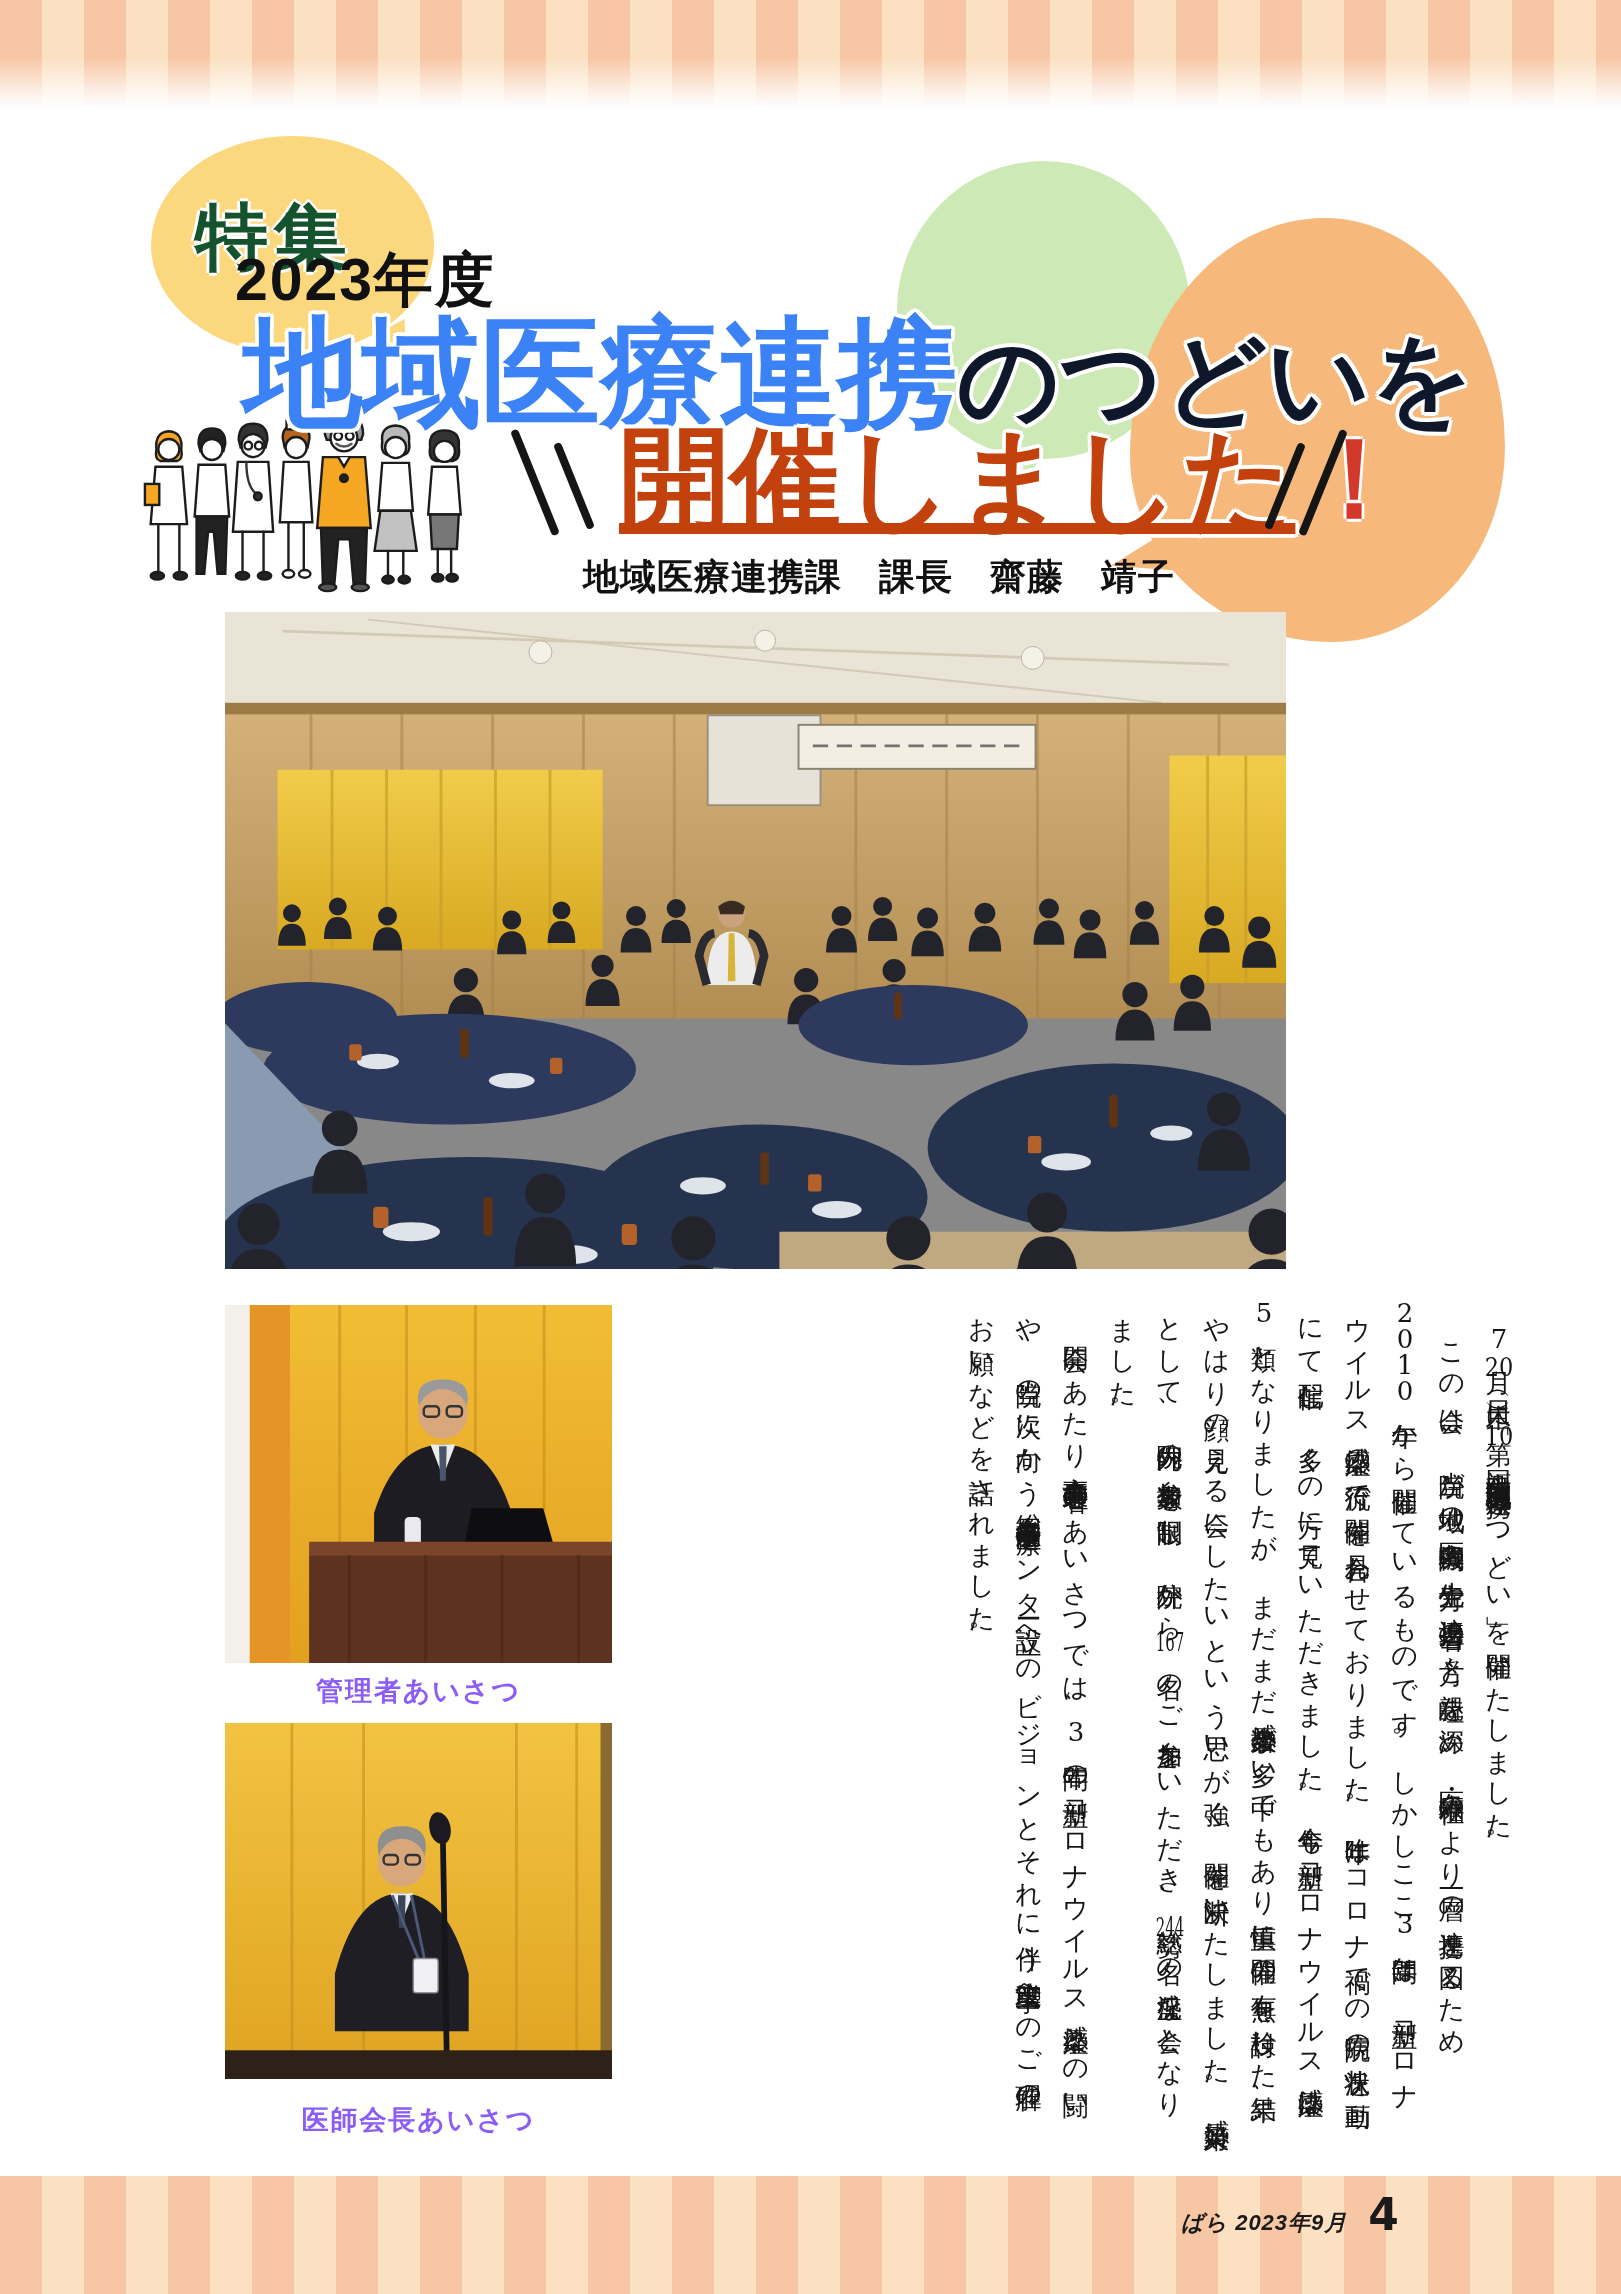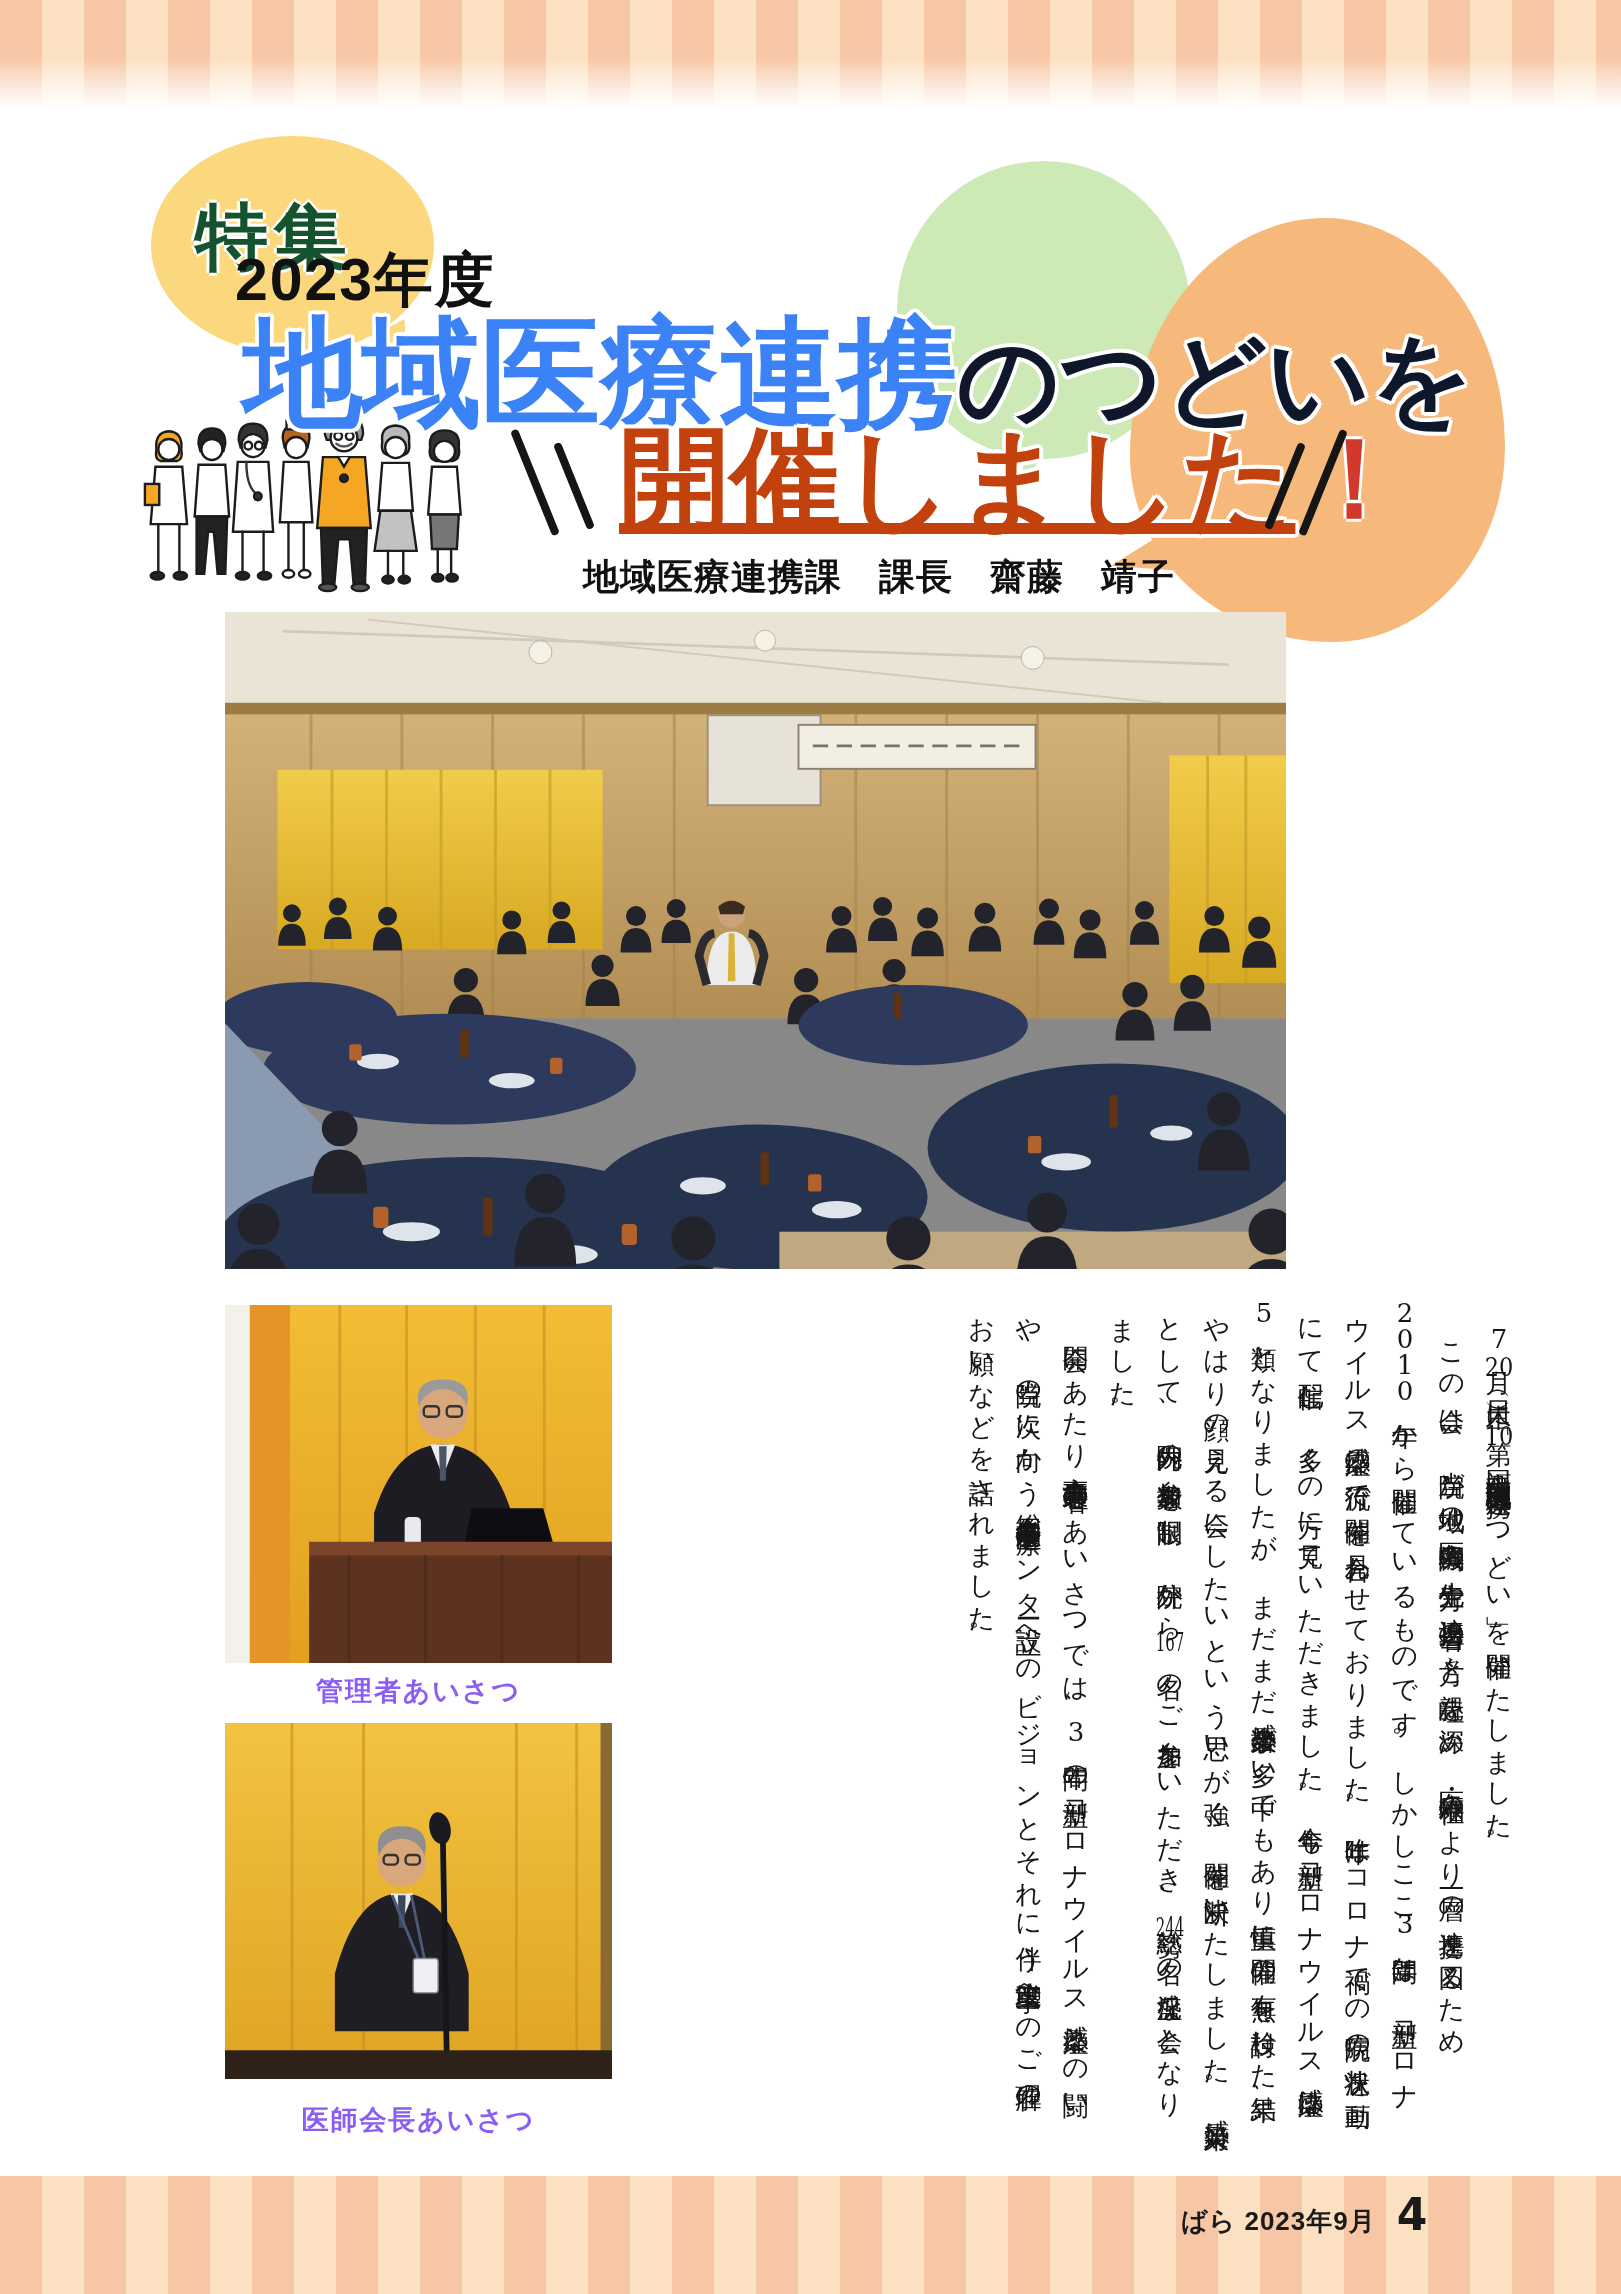--- a/index.html
+++ b/index.html
@@ -106,21 +106,21 @@
     font-family:"DejaVu Serif","Liberation Serif",serif;
     font-size:26px;line-height:47px;letter-spacing:1.9px;color:#161616;
   }
   .vtext p{margin:0;text-indent:1em;}
   .tcy{text-combine-upright:all;-webkit-text-combine:horizontal;}
   
   .footer{
     position:absolute;left:1181px;top:2189px;z-index:6;display:flex;
     align-items:baseline;color:#1a1a1a;white-space:nowrap;
   }
-  .footer .mag{font-size:26px;font-weight:700;letter-spacing:1px;}
+  .footer .mag{font-size:22px;font-weight:700;letter-spacing:1px;font-style:italic;}
   .footer .pnum{font-size:44px;font-weight:600;margin-left:21px;font-family:"DejaVu Sans",sans-serif;}
 </style>
 </head>
 <body>
 
 <div class="band band-top"></div>
 <div class="band band-bottom"></div>
 
 <div class="bubble bubble-yellow">
     <div class="tail"></div>

